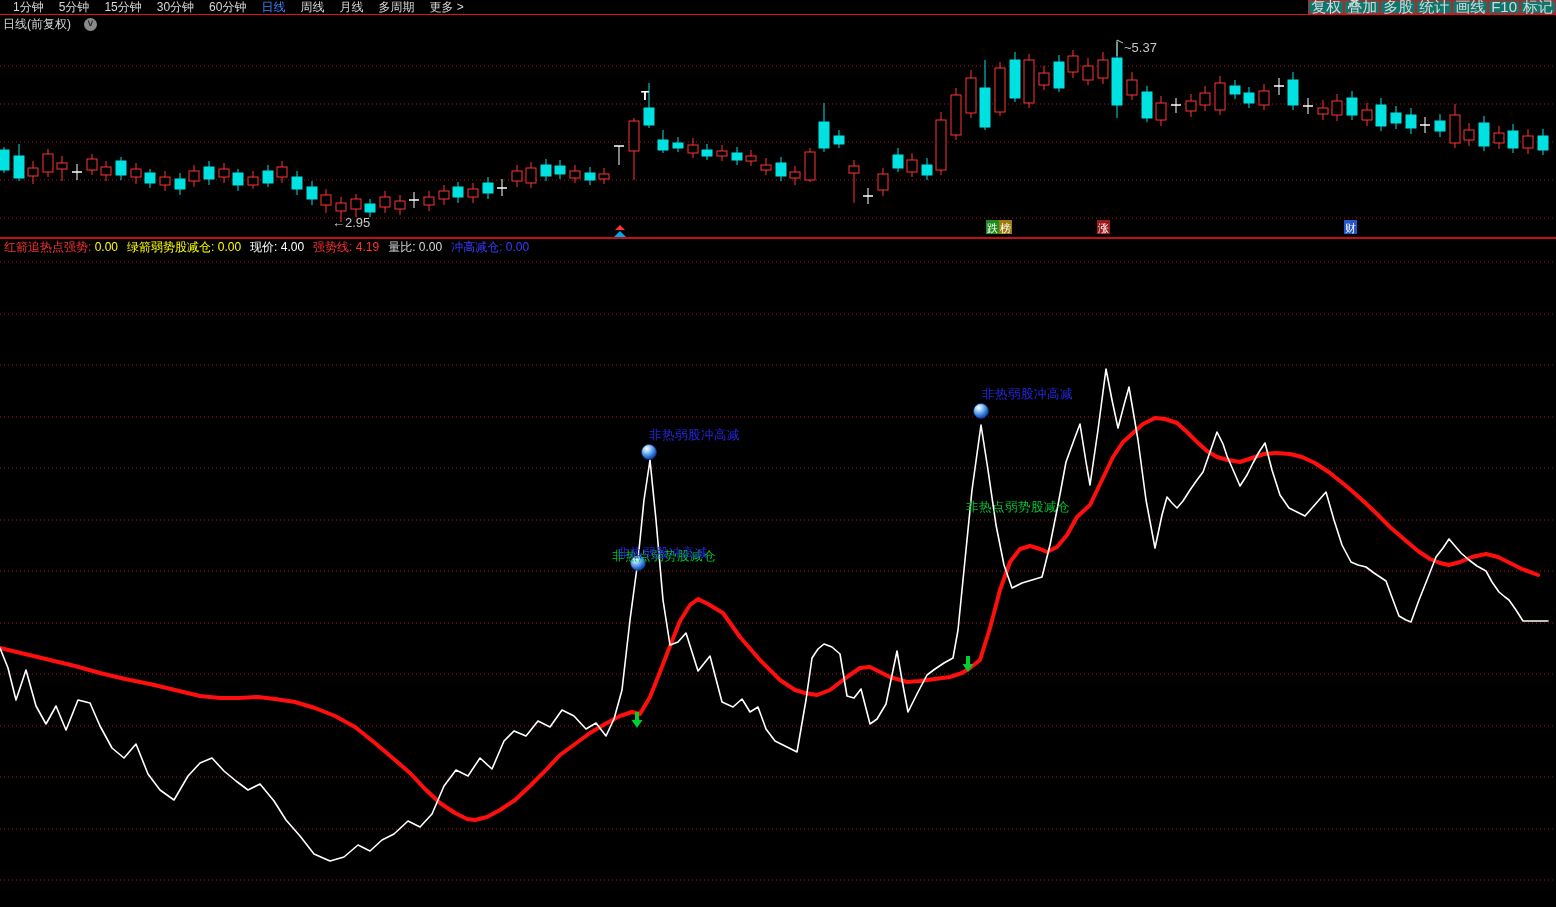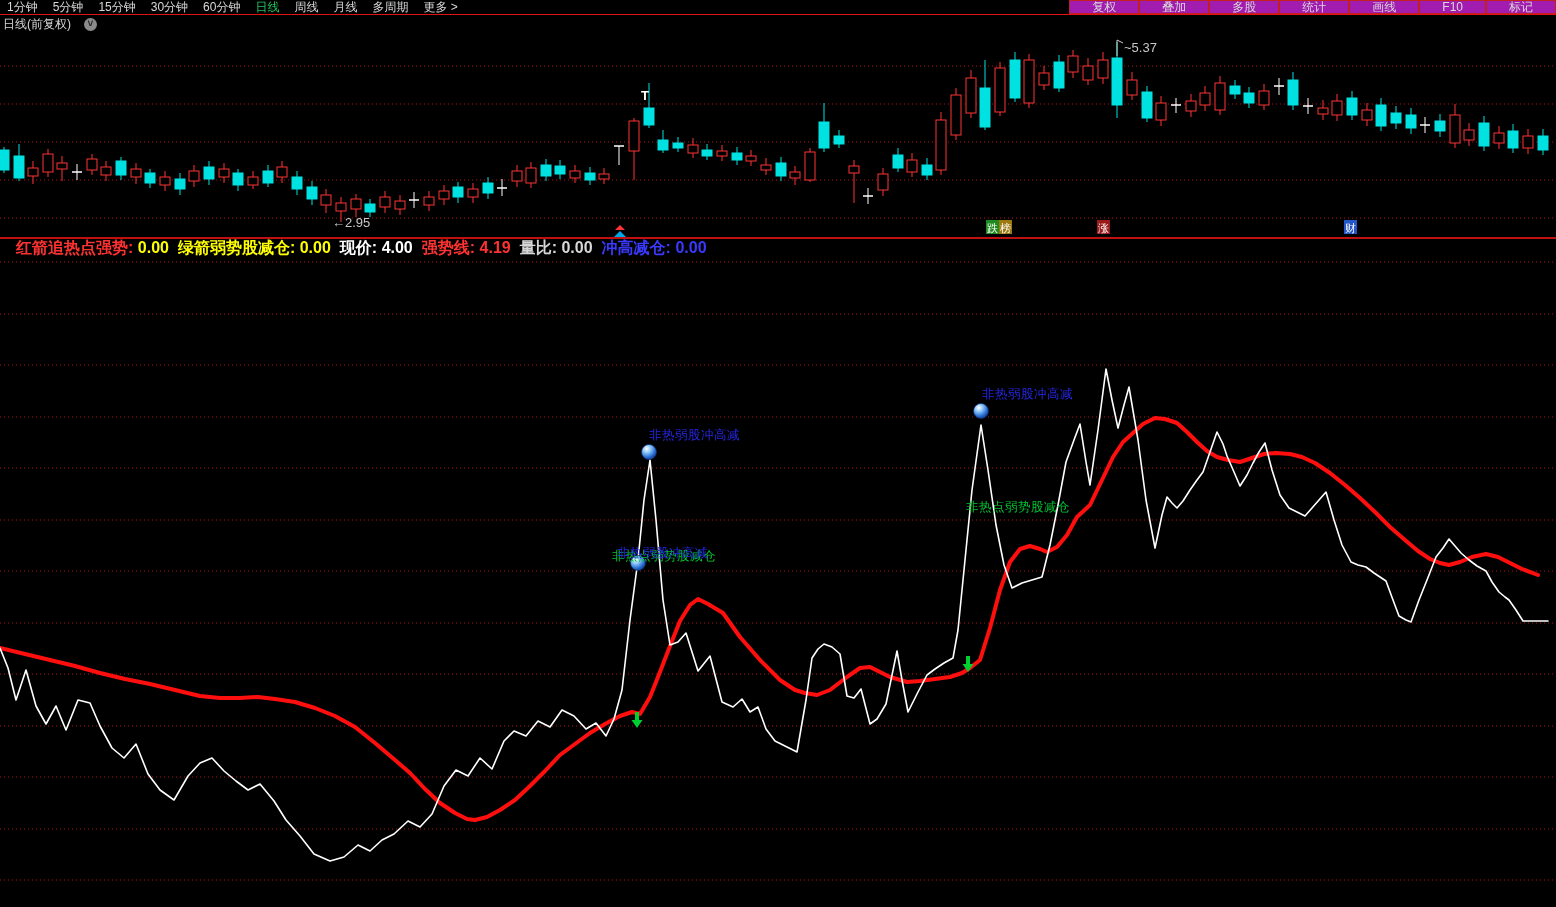--- a/index.html
+++ b/index.html
@@ -1,35 +1,35 @@
 <!DOCTYPE html>
 <html><head>
 <meta charset="utf-8">
 <style>
   html,body{margin:0;padding:0;background:#000;}
   body{width:1556px;height:907px;position:relative;overflow:hidden;
        font-family:"Liberation Sans","DejaVu Sans",sans-serif;}
   .row1{position:absolute;top:0;left:0;width:1556px;height:14px;
         border-bottom:1px solid #e01212;display:flex;justify-content:space-between;
         font-size:12px;line-height:14px;color:#d8d8d8;background:#000;}
-  .menu-left{display:flex;padding-left:7px;white-space:nowrap;}
+  .menu-left{display:flex;padding-left:13px;white-space:nowrap;}
   .menu-left .menu-item{margin-right:15px;cursor:default;}
-  .menu-left .menu-item.active{color:#22c55e;}
+  .menu-left .menu-item.active{color:#3b82f6;}
   .menu-right{display:flex;}
-  .tool-btn{border:1px solid #c22020;padding:0 22px;height:12px;line-height:12px;
-            font-size:12px;color:#d8d8d8;background:#a21caf;}
+  .tool-btn{border:1px solid #c22020;padding:0 2px;height:12px;line-height:12px;
+            font-size:15px;color:#d8d8d8;background:#0f766e;}
   .row2{position:absolute;top:17px;left:3px;height:15px;font-size:12px;
         color:#d8d8d8;display:flex;align-items:center;gap:13px;}
   .dd-circle{display:inline-block;width:13px;height:13px;border-radius:50%;
              background:#8a8a8a;color:#222;font-size:10px;line-height:12px;
              text-align:center;font-weight:bold;}
   #candle-svg{position:absolute;top:33px;left:0;}
   .pane-sep{position:absolute;top:237px;left:0;width:1556px;height:2px;background:#c01010;}
-  .param-row{position:absolute;top:240px;left:16px;height:15px;font-size:16px;
-             line-height:15px;white-space:nowrap;font-weight:bold;}
+  .param-row{position:absolute;top:240px;left:4px;height:15px;font-size:12px;
+             line-height:15px;white-space:nowrap;font-weight:normal;}
   .param-row .pi{margin-right:9px;}
   #lower-svg{position:absolute;top:257px;left:0;}
   svg text{font-family:"Liberation Sans","DejaVu Sans",sans-serif;}
 </style>
 </head>
 <body>
 
 <div class="row1">
   <div class="menu-left" id="menu-left">
       <span class="menu-item">1分钟</span>

